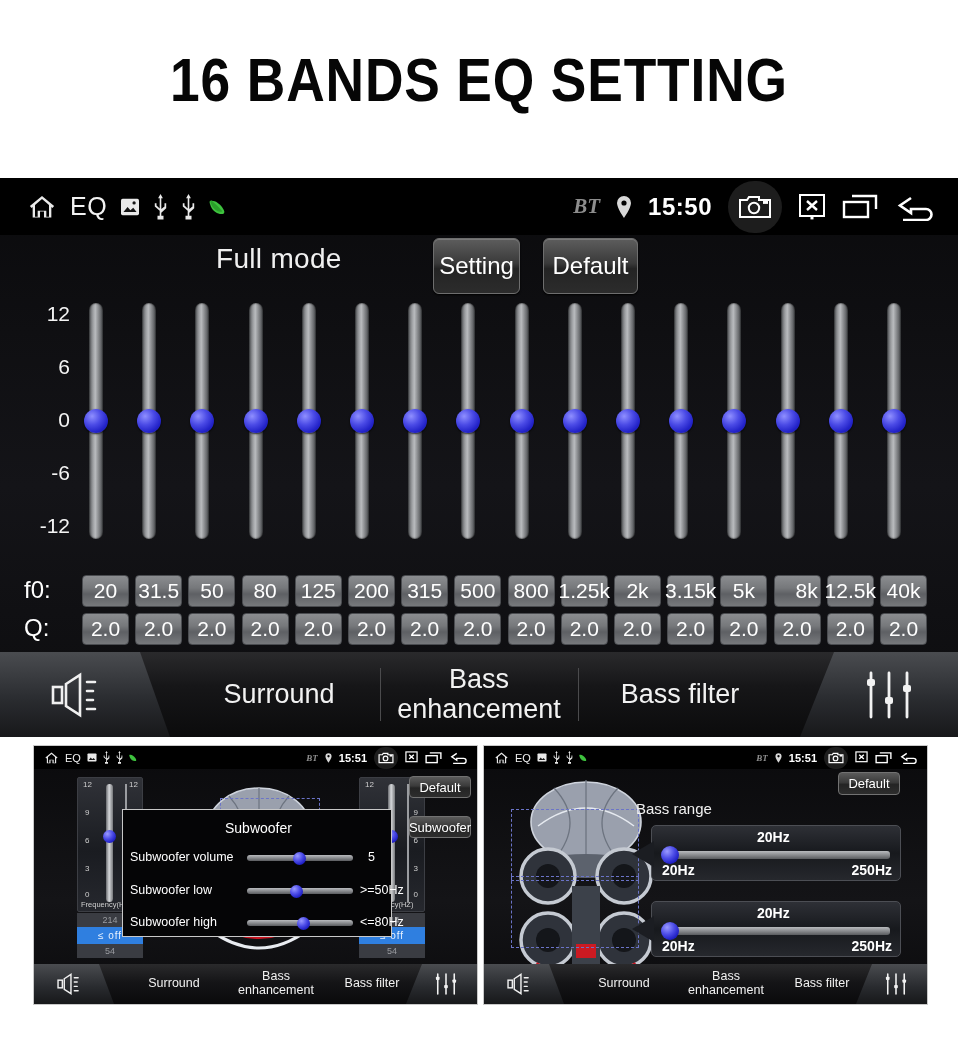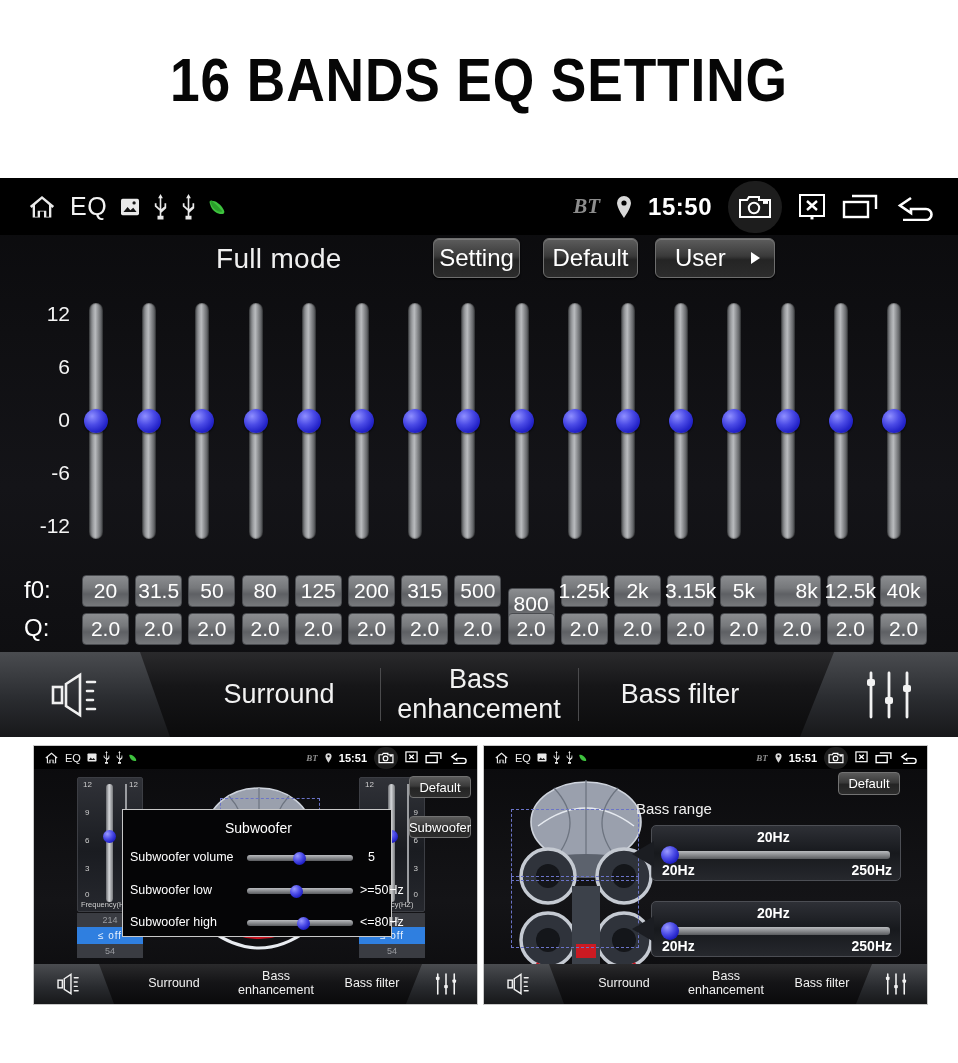--- a/index.html
+++ b/index.html
@@ -34,21 +34,21 @@
   .cam-wrap{
     width:54px;height:52px;border-radius:26px/26px;background:#1d1d1d;
     display:flex;align-items:center;justify-content:center;
   }
   
   .moderow{position:absolute;left:0;top:57px;width:958px;height:54px;}
   .fullmode{
     position:absolute;left:216px;top:8px;color:#f0f0f0;font-size:28px;letter-spacing:.3px;
   }
   .btn3d{
-    position:absolute;top:3px;height:40px;border-radius:6px;
+    position:absolute;top:3px;height:56px;border-radius:6px;
     background:linear-gradient(180deg,#5d5d5d 0%,#3a3a3a 45%,#242424 55%,#2c2c2c 100%);
     border:1px solid #6e6e6e;box-shadow:0 1px 2px #000, inset 0 1px 0 rgba(255,255,255,.18);
     color:#fff;font-size:24px;display:flex;align-items:center;justify-content:center;
     padding:0 24px;box-sizing:border-box;text-align:right;
   }
   #btn-setting{left:433px;width:87px;}
   #btn-default{left:543px;width:95px;}
   #btn-user{left:655px;width:120px;justify-content:flex-start;padding-left:19px;}
   .user-arrow{position:absolute;right:14px;top:50%;transform:translateY(-50%);
     width:0;height:0;border-left:9px solid #fff;border-top:6px solid transparent;border-bottom:6px solid transparent;}
@@ -226,24 +226,20 @@
             <path fill="none" stroke="#fff" stroke-width="2.6" d="M17 5 6 12.5 17 20v-4h15a5.5 5.5 0 0 1 0 11H9"></path>
           </svg>
       </span>
     </div>
   </div>
 
   <div class="moderow">
     <div class="fullmode">Full mode</div>
     <div class="btn3d" id="btn-setting">Setting</div>
     <div class="btn3d" id="btn-default">Default</div>
-    <div class="btn3d" id="btn-user">
-      <span>User</span>
-      <span class="user-arrow"></span>
-    </div>
   </div>
 
   <div class="axis" id="gain-axis">
       <div style="top: -1px;">12</div>
       <div style="top: 52px;">6</div>
       <div style="top: 105px;">0</div>
       <div style="top: 158px;">-6</div>
       <div style="top: 211px;">-12</div>
     </div>
 
@@ -317,21 +313,21 @@
   <div class="vrow" id="row-f0">
     <div class="rowlabel">f0:</div>
   <div class="cell" style="left: 82px; width: 47px;">20</div>
       <div class="cell" style="left: 135.2px; width: 47px;">31.5</div>
       <div class="cell" style="left: 188.4px; width: 47px;">50</div>
       <div class="cell" style="left: 241.6px; width: 47px;">80</div>
       <div class="cell" style="left: 294.8px; width: 47px;">125</div>
       <div class="cell" style="left: 348px; width: 47px;">200</div>
       <div class="cell" style="left: 401.2px; width: 47px;">315</div>
       <div class="cell" style="left: 454.4px; width: 47px;">500</div>
-      <div class="cell" style="left: 507.6px; width: 47px; margin-top: 13px;">800</div>
+      <div class="cell" style="left: 507.6px; width: 47px;">800</div>
       <div class="cell" style="left: 560.8px; width: 47px;">1.25k</div>
       <div class="cell" style="left: 614px; width: 47px;">2k</div>
       <div class="cell" style="left: 667.2px; width: 47px;">3.15k</div>
       <div class="cell" style="left: 720.4px; width: 47px;">5k</div>
       <div class="cell" style="left: 773.6px; width: 47px; padding-left: 19px;">8k</div>
       <div class="cell" style="left: 826.8px; width: 47px;">12.5k</div>
       <div class="cell" style="left: 880px; width: 47px;">40k</div>
     </div>
 
   <div class="vrow" id="row-q">

